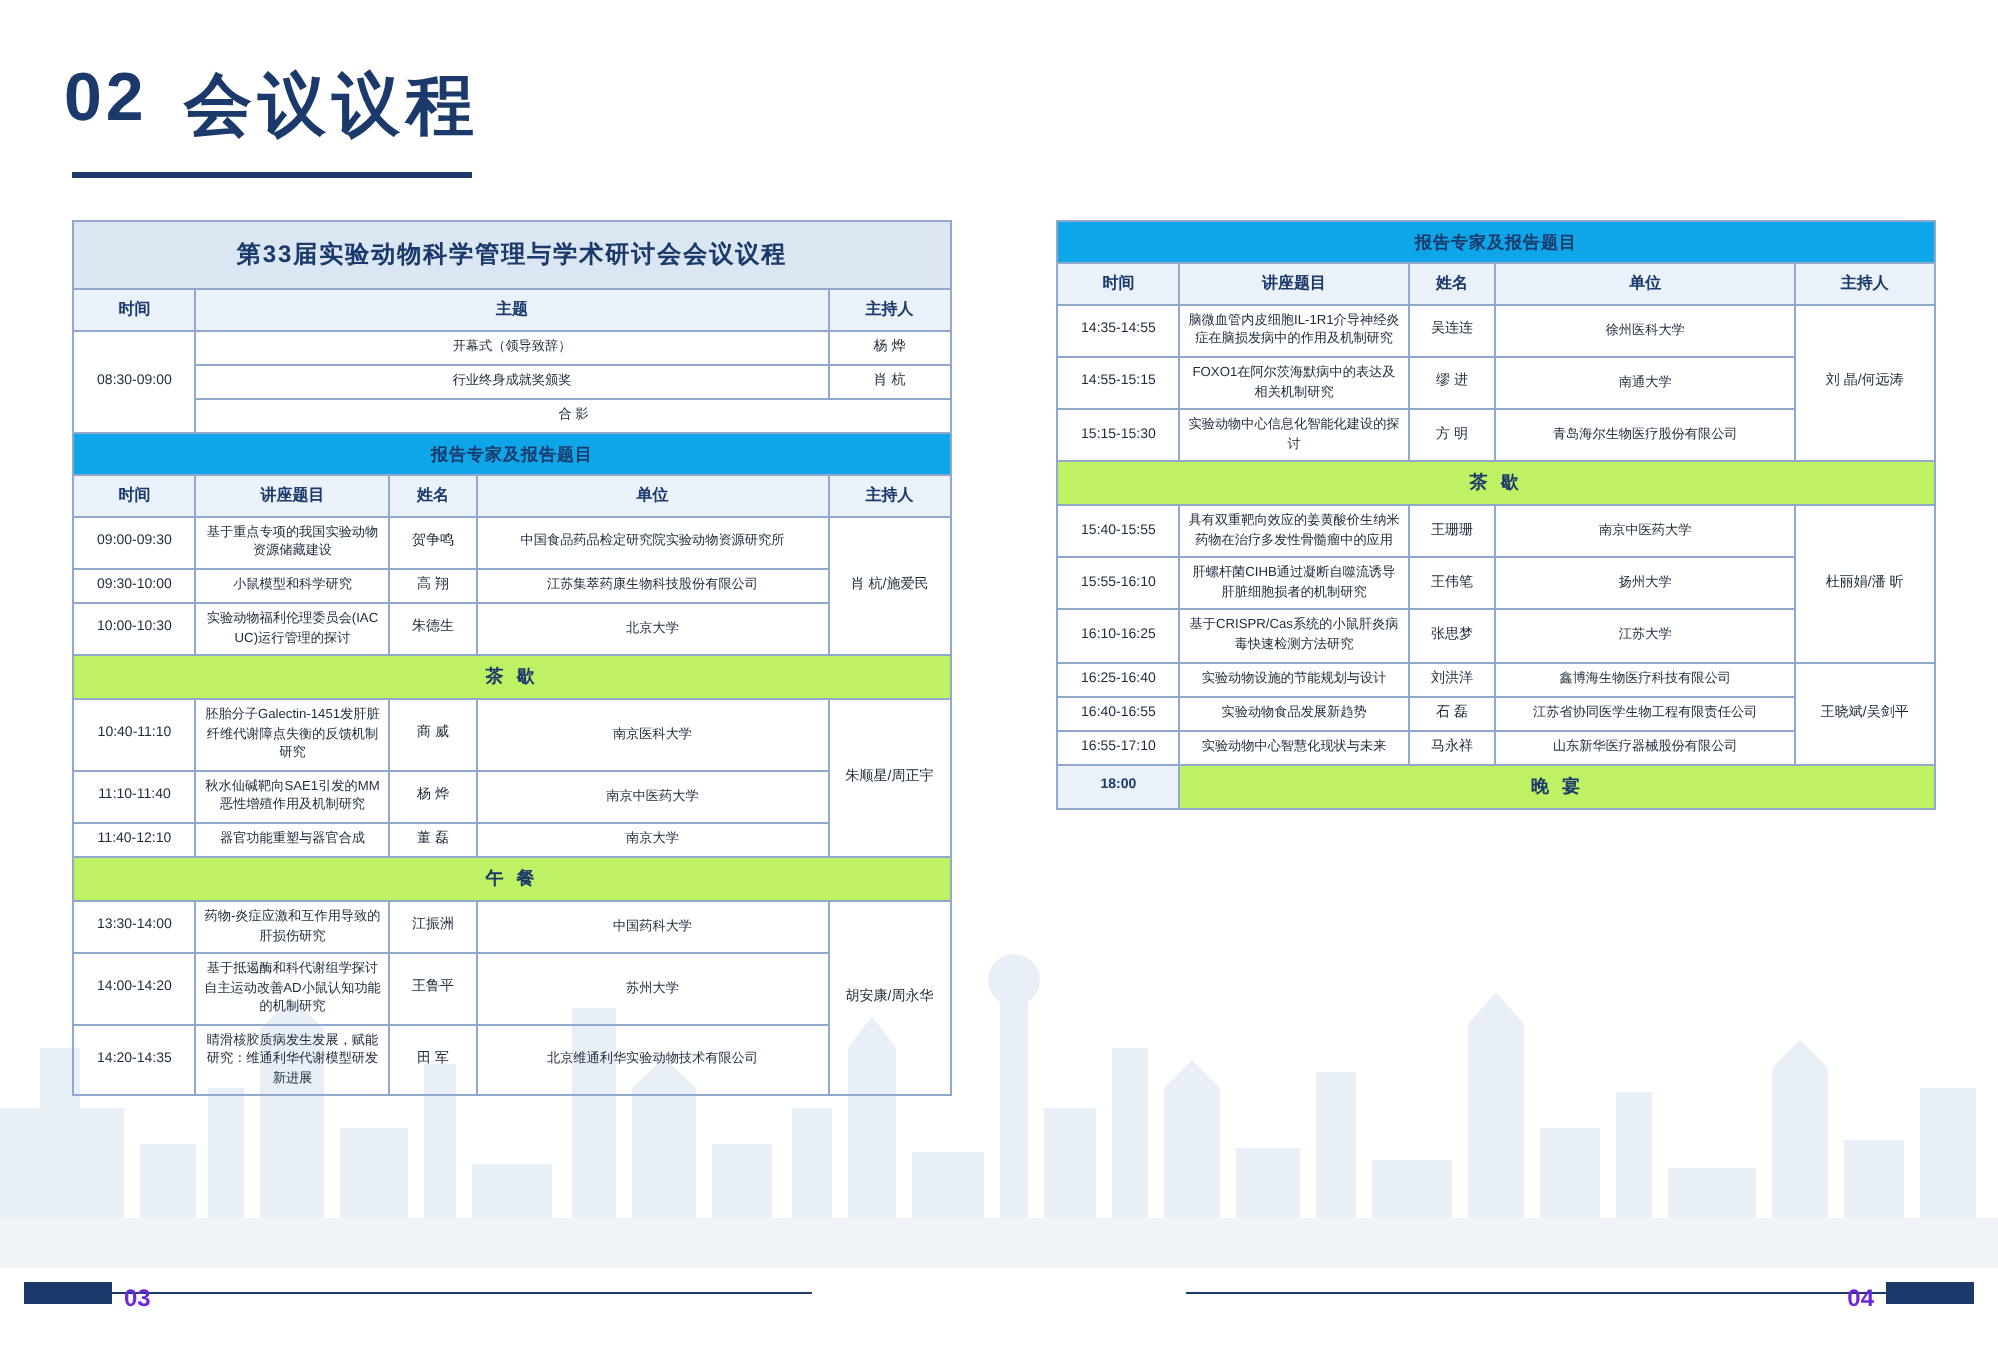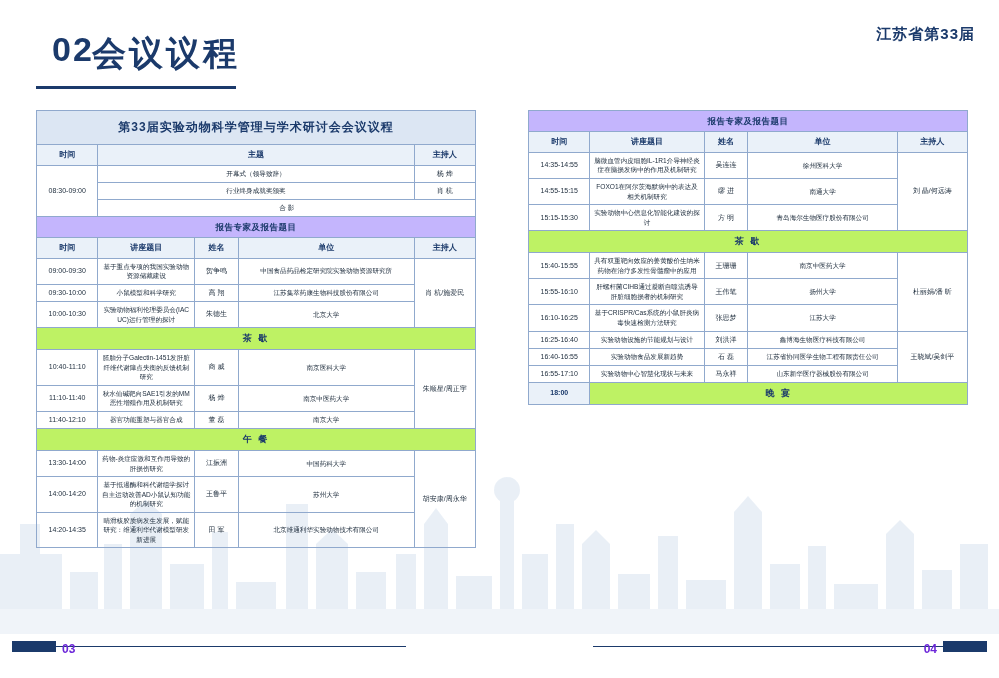--- a/index.html
+++ b/index.html
@@ -8,21 +8,21 @@
     background:#ffffff;
     font-family:"Liberation Sans","DejaVu Sans",sans-serif;
     color:#1b2a3a;
     overflow:hidden;
     position:relative;
   }
   .page{position:absolute;inset:0;}
 
   
   .sec-num{
-    position:absolute;left:52px;top:32px;
+    position:absolute;left:32px;top:32px;
     font-size:34px;font-weight:bold;color:#1b3a6b;letter-spacing:2px;
     line-height:1;
   }
   .sec-title{
     position:absolute;left:92px;top:36px;
     font-size:34px;font-weight:bold;color:#1b3a6b;letter-spacing:3px;
     line-height:1;
   }
   .hr-left{
     position:absolute;left:36px;top:86px;width:200px;height:3px;background:#1b3a6b;
@@ -78,21 +78,21 @@
   .title-row td{
     background:#dce6f3;
     font-size:12px;
     font-weight:bold;
     color:#1b3a6b;
     padding:8px 4px;
     letter-spacing:1px;
     text-align:center;
   }
   .sub-title-row td{
-    background:#c4b5fd;
+    background:#0ea5e9;
     font-size:8.5px;
     font-weight:bold;
     color:#1b3a6b;
     padding:4px;
     letter-spacing:.5px;
   }
   .head-row td{
     background:#eaf1f9;
     font-size:8px;
     font-weight:bold;
@@ -152,21 +152,20 @@
     <g fill="#cfdcee">
       <rect x="0" y="205" width="999" height="25"></rect>
     </g>
   </svg>
 
   <div class="sec-num">02</div>
   <div class="sec-title">会议议程</div>
   <div class="hr-left"></div>
 
   <div class="conf-title">
-    <div>江苏省第33届</div>
   </div>
 
   <div class="tbl-wrap left">
     <table>
       <colgroup>
         <col style="width:14%">
         <col style="width:22%">
         <col style="width:10%">
         <col style="width:40%">
         <col style="width:14%">

